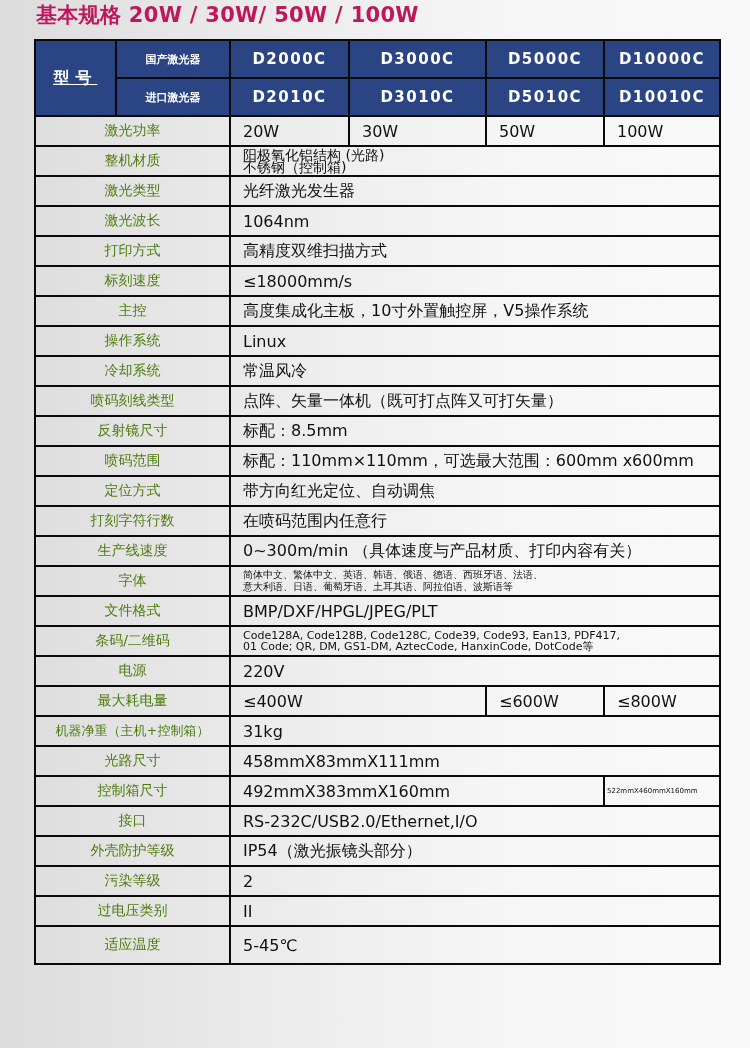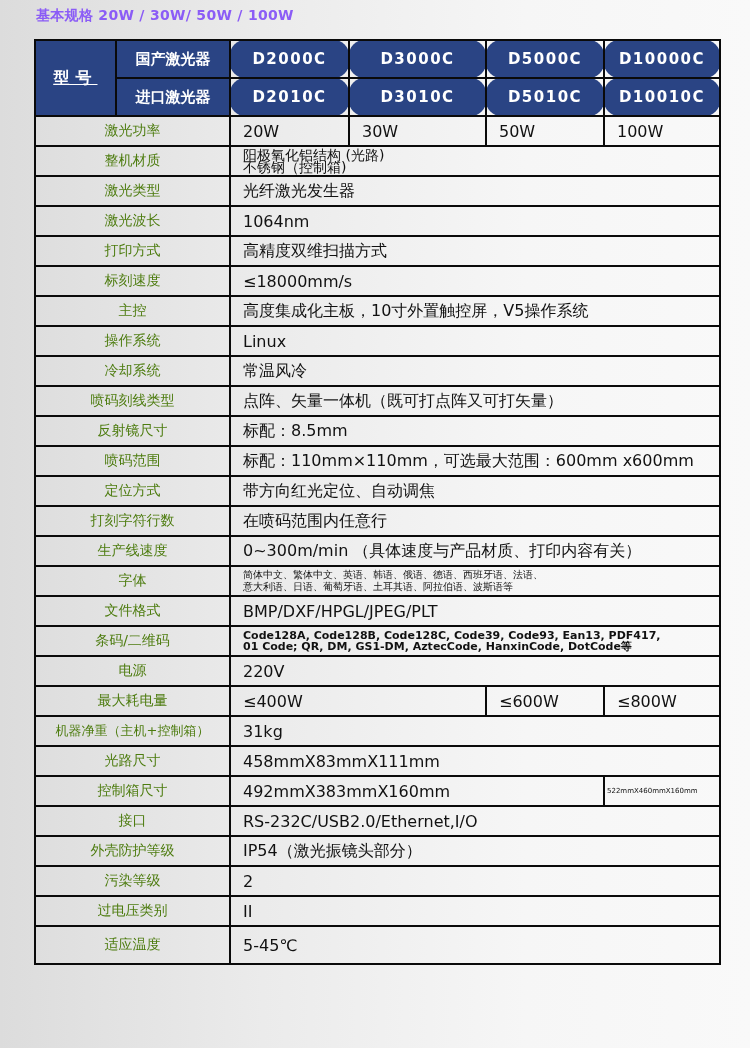--- a/index.html
+++ b/index.html
@@ -5,21 +5,21 @@
   html, body { margin: 0; padding: 0; }
   body {
     width: 750px; height: 1048px; overflow: hidden;
     background: linear-gradient(90deg, #dcdcdc 0%, #ebebeb 35%, #f6f6f6 70%, #f9f9f9 100%);
     font-family: "DejaVu Sans", "Liberation Sans", sans-serif;
     color: #1a1a1a;
     position: relative;
   }
   .title {
     position: absolute; left: 36px; top: 0px;
-    font-size: 14px; font-weight: bold; color: #8b5cf6;
+    font-size: 21px; font-weight: bold; color: #be185d;
     line-height: 30px; letter-spacing: 0.3px;
   }
   table.spec {
     position: absolute; left: 34px; top: 39px;
     border-collapse: collapse;
     table-layout: fixed;
     width: 685px;
   }
   table.spec td {
     border: 2px solid #0a0a0a;
@@ -27,39 +27,39 @@
     vertical-align: middle;
     overflow: hidden;
   }
   .hdr {
     background: #2a4484;
     color: #ffffff;
     font-weight: bold;
     text-align: center;
   }
   .hdr-main { font-size: 16px; letter-spacing: 6px; text-decoration: underline; }
-  .hdr-sub { font-size: 15px; height: 36px; }
-  .hdr-model { font-size: 15px; letter-spacing: 1.5px; font-family: "DejaVu Sans", sans-serif; border-radius: 15px; }
+  .hdr-sub { font-size: 11px; height: 36px; }
+  .hdr-model { font-size: 15px; letter-spacing: 1.5px; font-family: "DejaVu Sans", sans-serif; }
   .lbl {
     background: transparent;
     text-align: center;
     font-size: 14px;
     color: #4d7c0f;
   }
   .val {
     font-size: 16px;
     padding-left: 12px !important;
     text-align: left;
     color: #111;
   }
   .val-small { font-size: 14px; line-height: 12px; }
   .val-tiny { font-size: 7px; padding-left: 2px !important; white-space: nowrap; }
   .row td { height: 28px; }
   .two-line { line-height: 12px; }
-  .barcode { font-size: 12px; line-height: 11px; font-weight: bold; }
+  .barcode { font-size: 12px; line-height: 11px; }
 </style>
 </head>
 <body>
 
 <div class="title">基本规格 20W / 30W/ 50W / 100W</div>
 
 <table class="spec">
   <colgroup>
     <col style="width:81px">
     <col style="width:114px">

